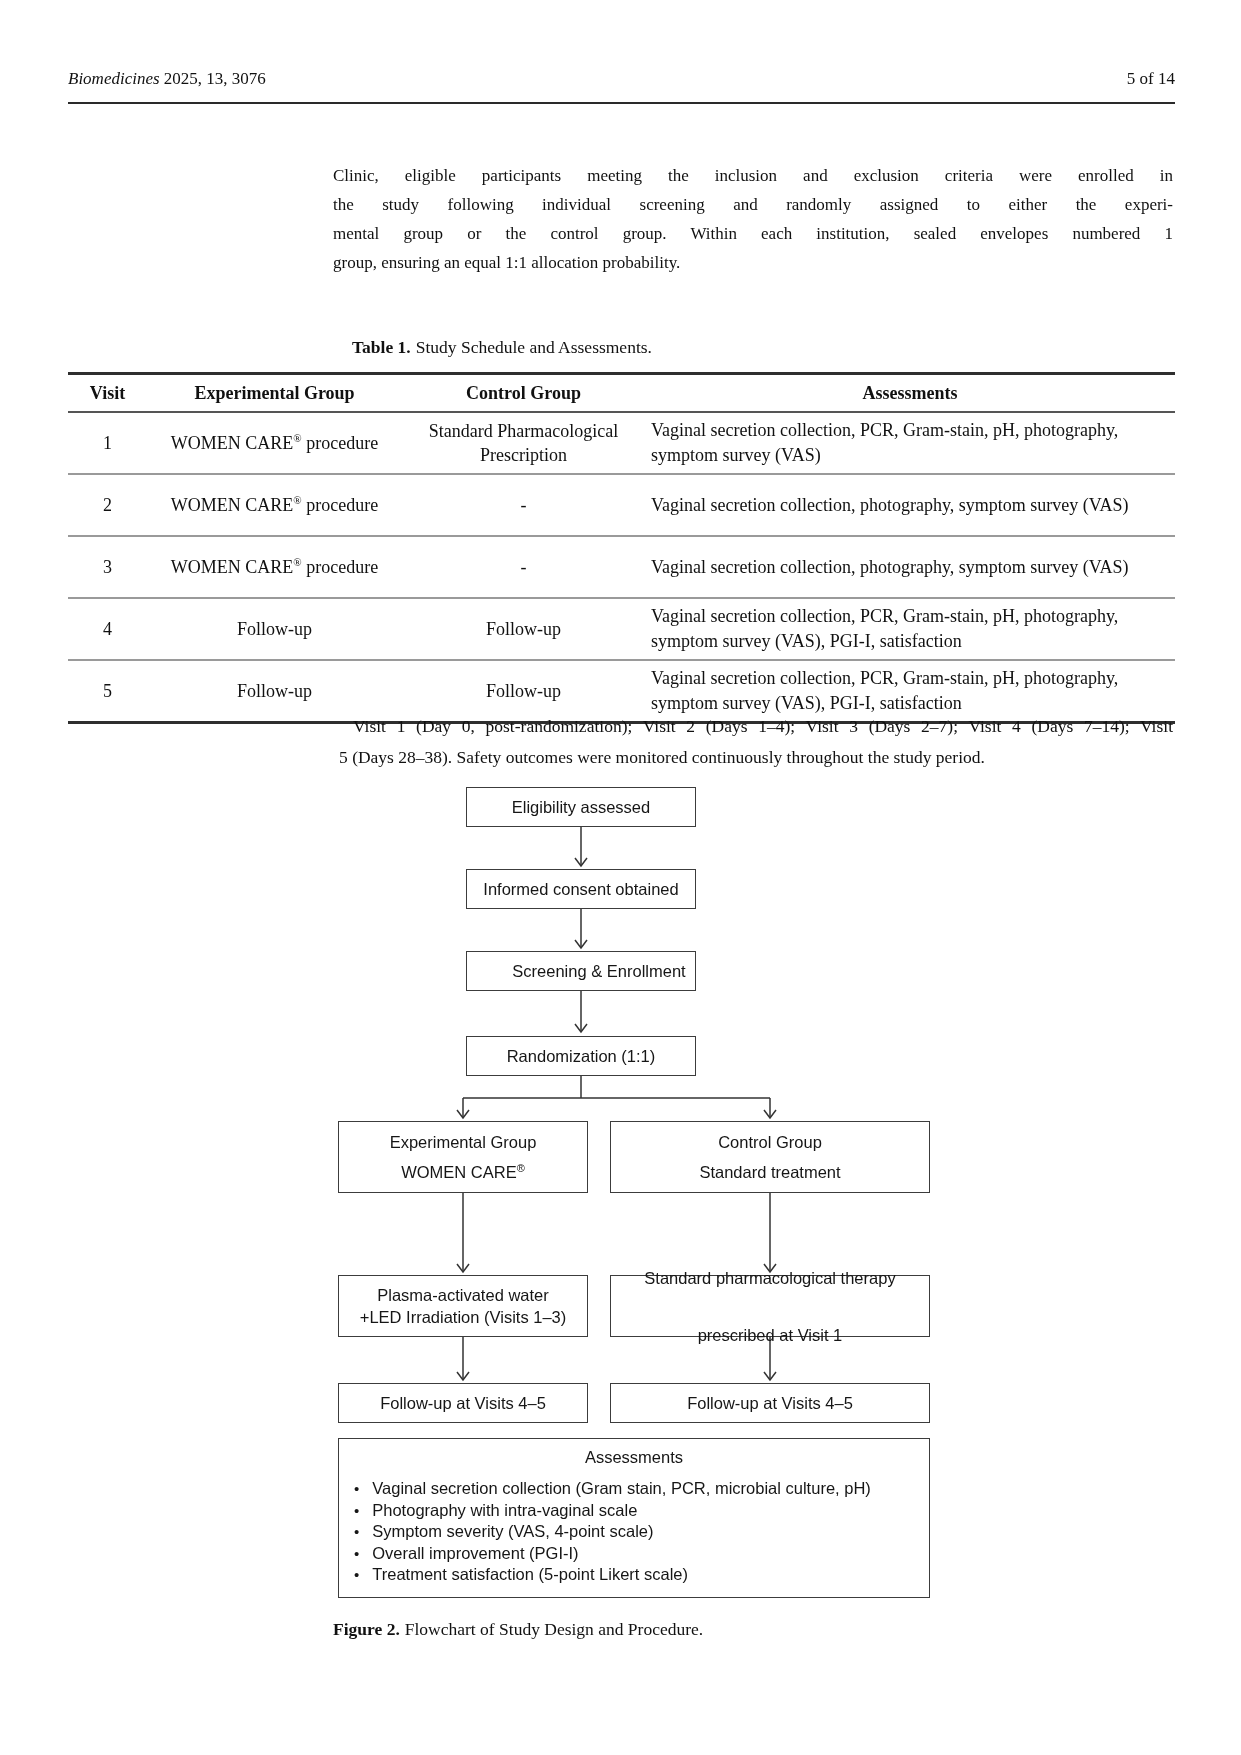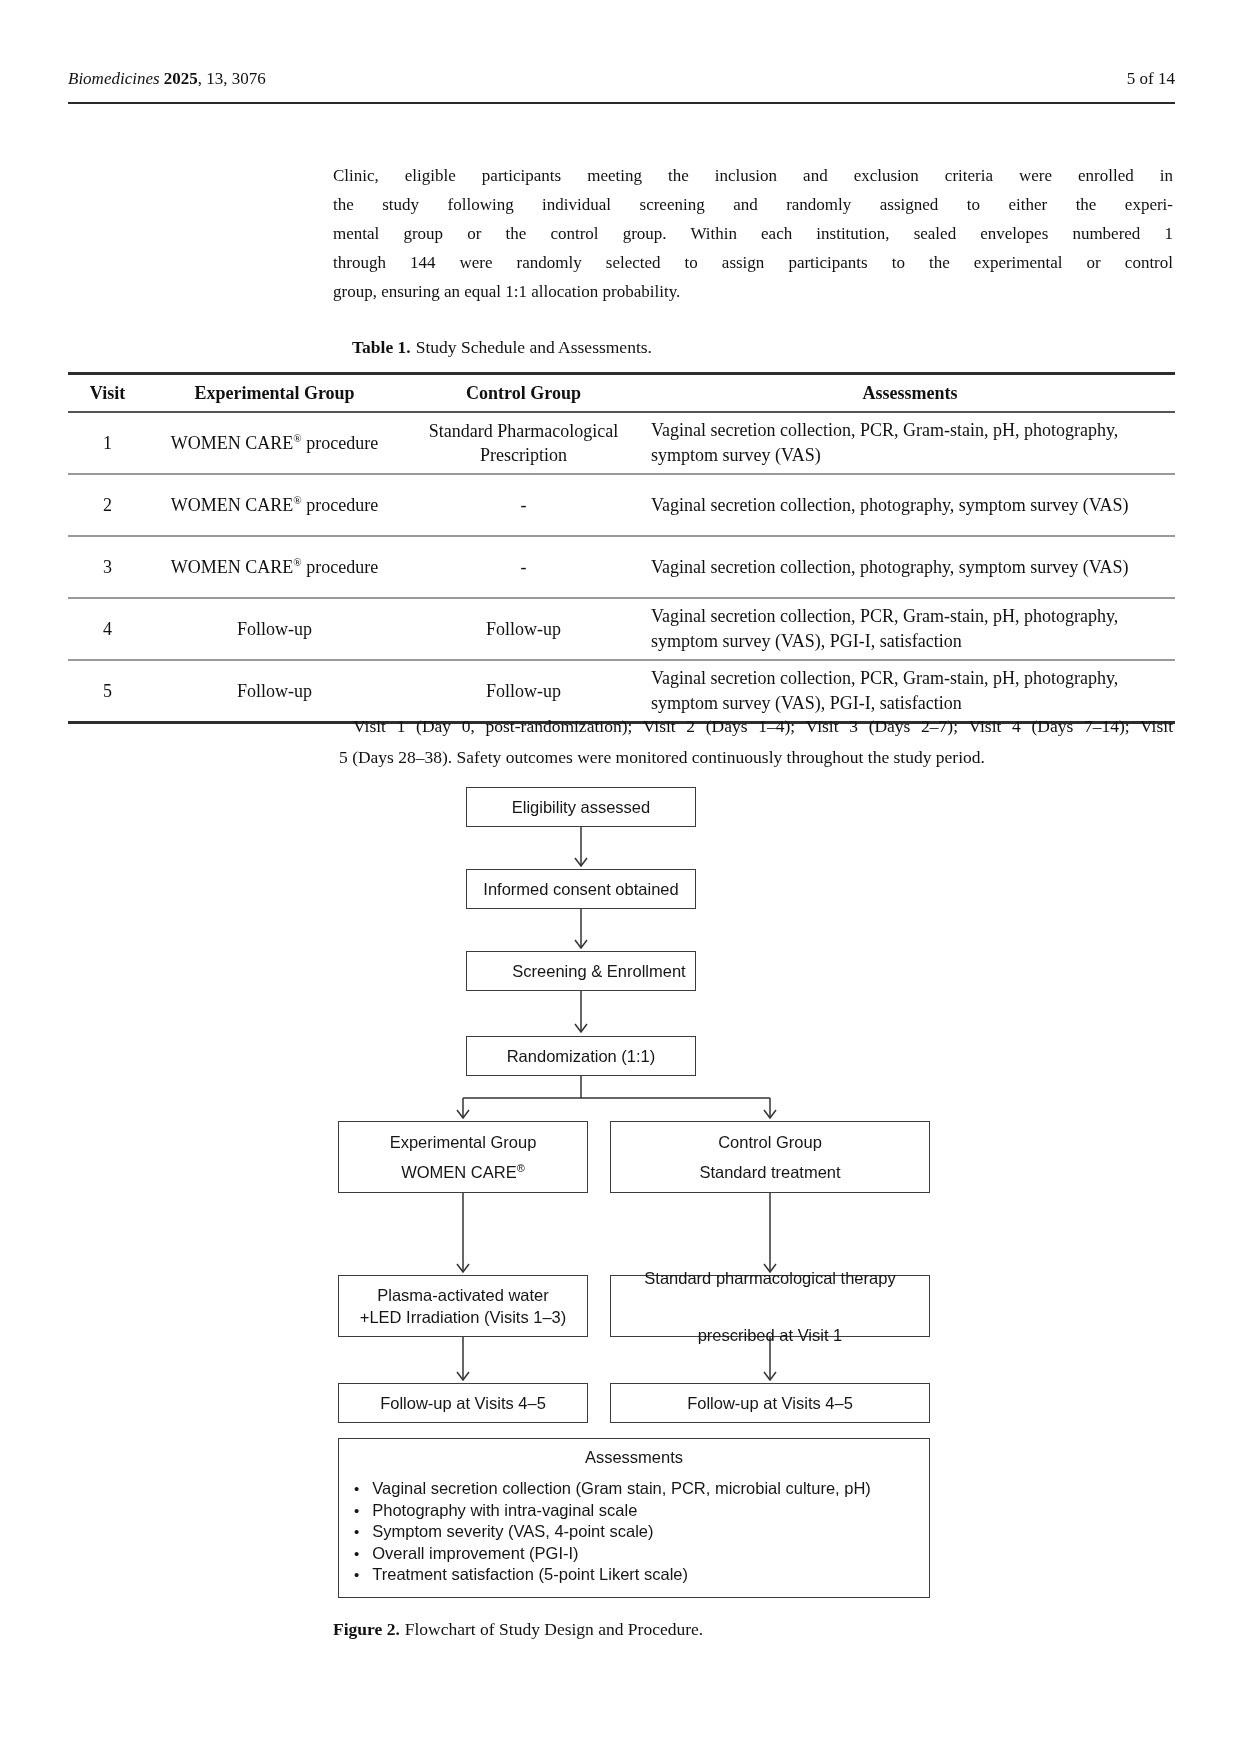--- a/index.html
+++ b/index.html
@@ -9,21 +9,21 @@
     font-family:"Liberation Serif", serif;
     overflow:hidden;
   }
 
   
   .pghead {
     position:absolute; left:68px; top:69px; width:1107px;
     display:flex; justify-content:space-between; font-size:17px;
   }
   .pghead .jname { font-style:italic;text-align:right; }
-  .pghead .jyear { font-weight:bold; }
+  .pghead .jyear { font-weight:normal; }
   .pghead-rule { position:absolute; left:68px; top:102px; width:1107px; height:2px; background:#2a2a2a; }
 
   
   .bodytext { position:absolute; left:333px; top:161px; width:840px; font-size:17px; line-height:29px; }
   .jline { text-align:justify; text-align-last:justify; -moz-text-align-last:justify; white-space:normal; }
   .jline-last { text-align:left; }
 
   
   .tcaption { position:absolute; left:352px; top:337px; font-size:17.5px; }
   .tcaption .cap-text { margin-left:5px; }
@@ -91,21 +91,20 @@
       <span class="jyear">2025</span><span>, 13, 3076</span>
     </div>
     <div>5 of 14</div>
   </div>
   <div class="pghead-rule"></div>
 
   <div class="bodytext">
     <div class="jline">Clinic, eligible participants meeting the inclusion and exclusion criteria were enrolled in</div>
     <div class="jline">the study following individual screening and randomly assigned to either the experi-</div>
     <div class="jline">mental group or the control group. Within each institution, sealed envelopes numbered 1</div>
-    <div class="jline">through 144 were randomly selected to assign participants to the experimental or control</div>
     <div class="jline-last">group, ensuring an equal 1:1 allocation probability.</div>
   </div>
 
   <div class="tcaption">
     <b>Table 1.</b><span class="cap-text">Study Schedule and Assessments.</span>
   </div>
 
   <div class="dtable">
     <div class="trow thead">
       <div class="cv">Visit</div>

